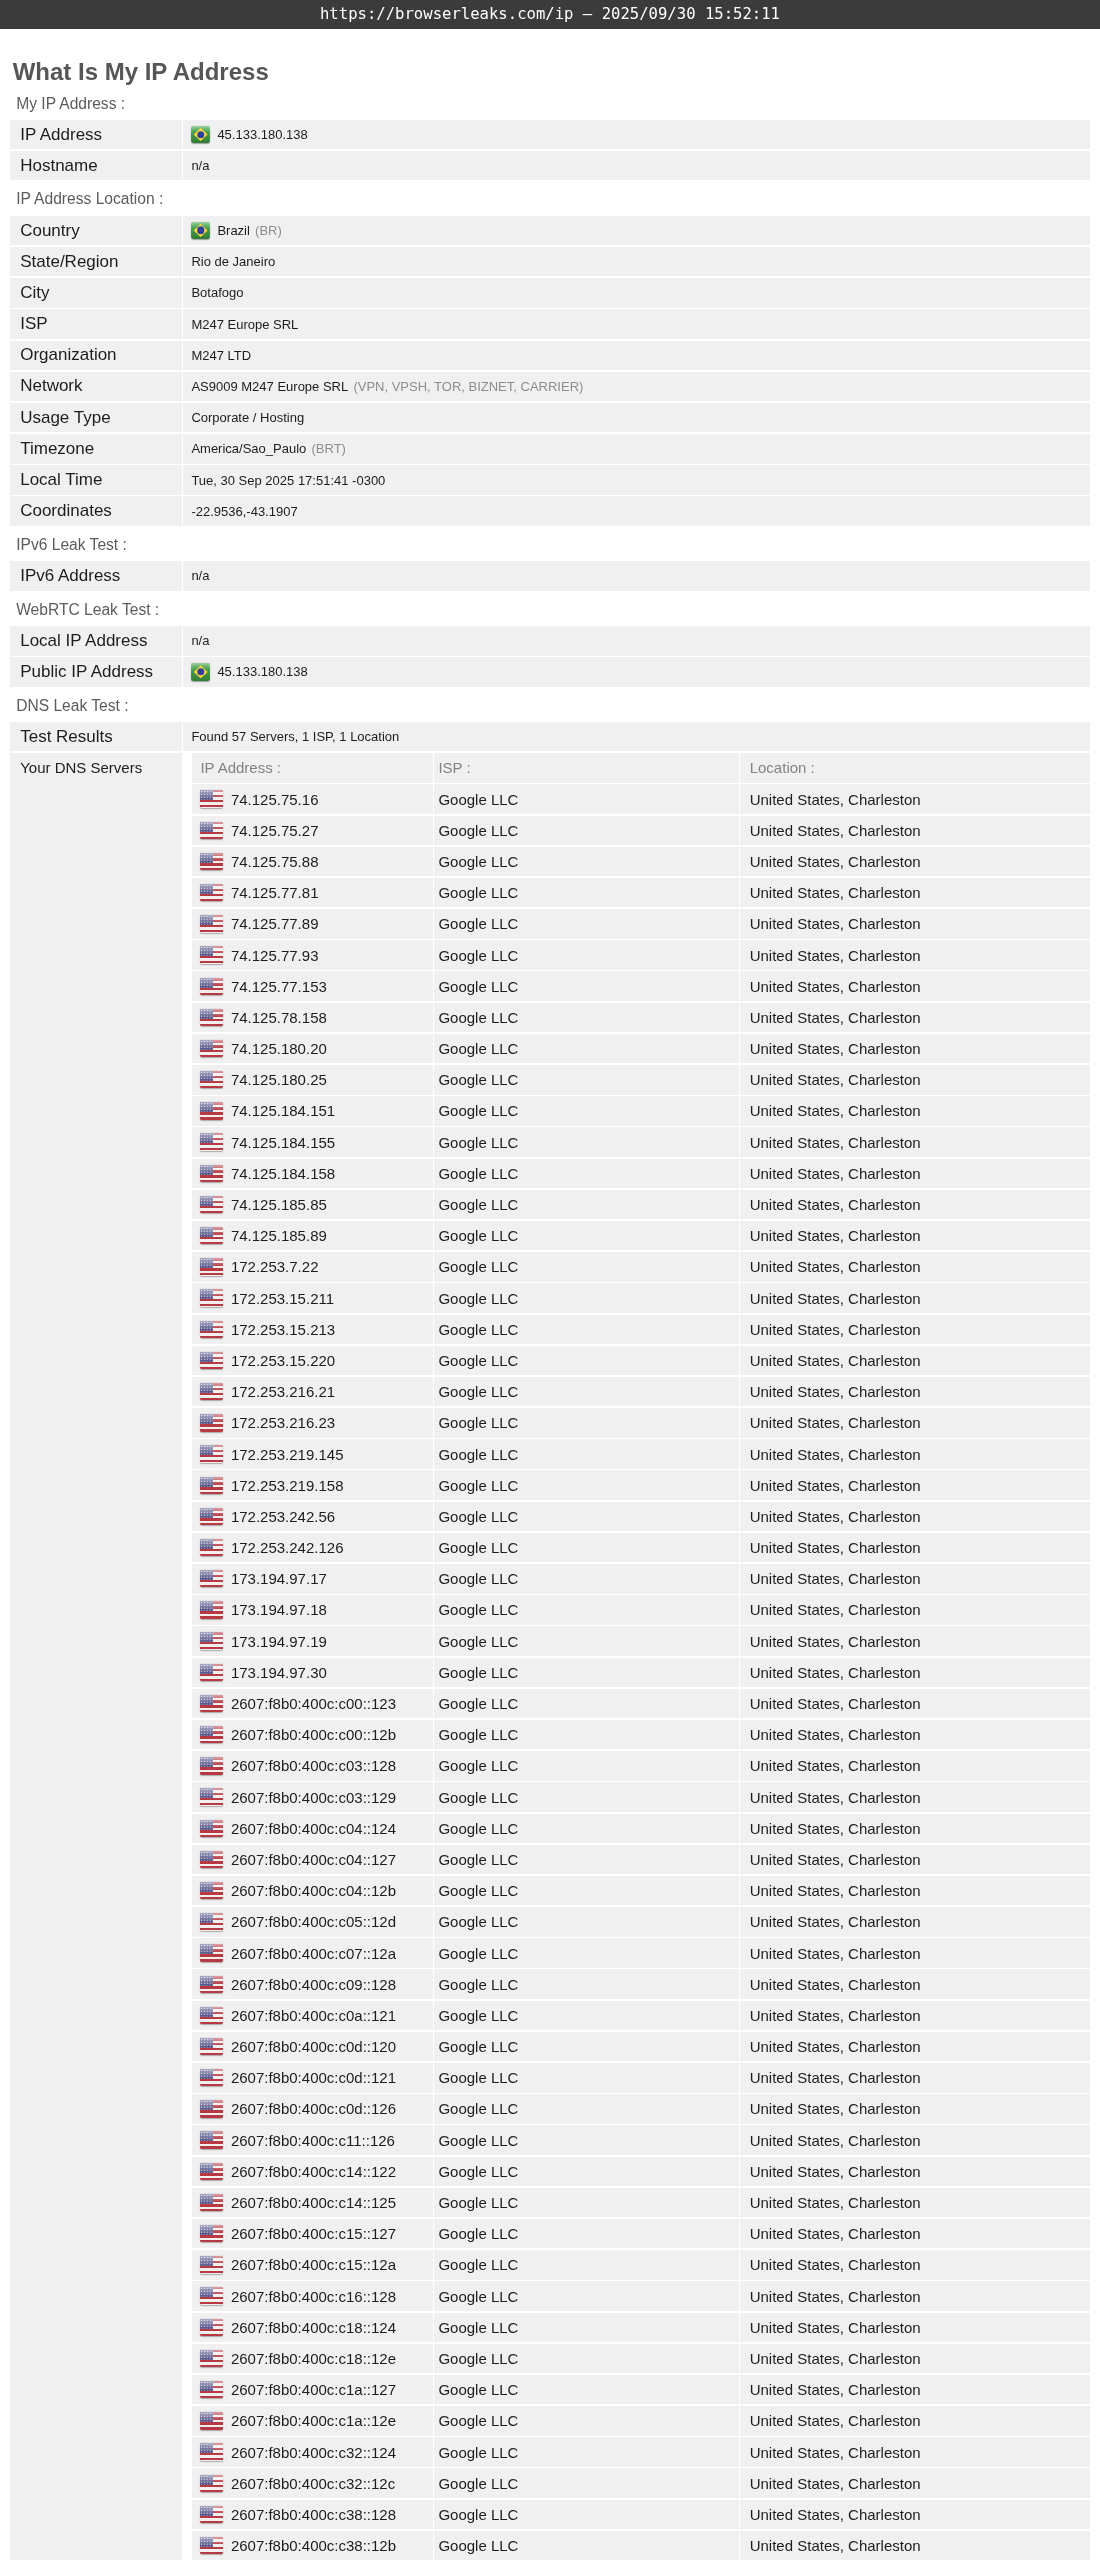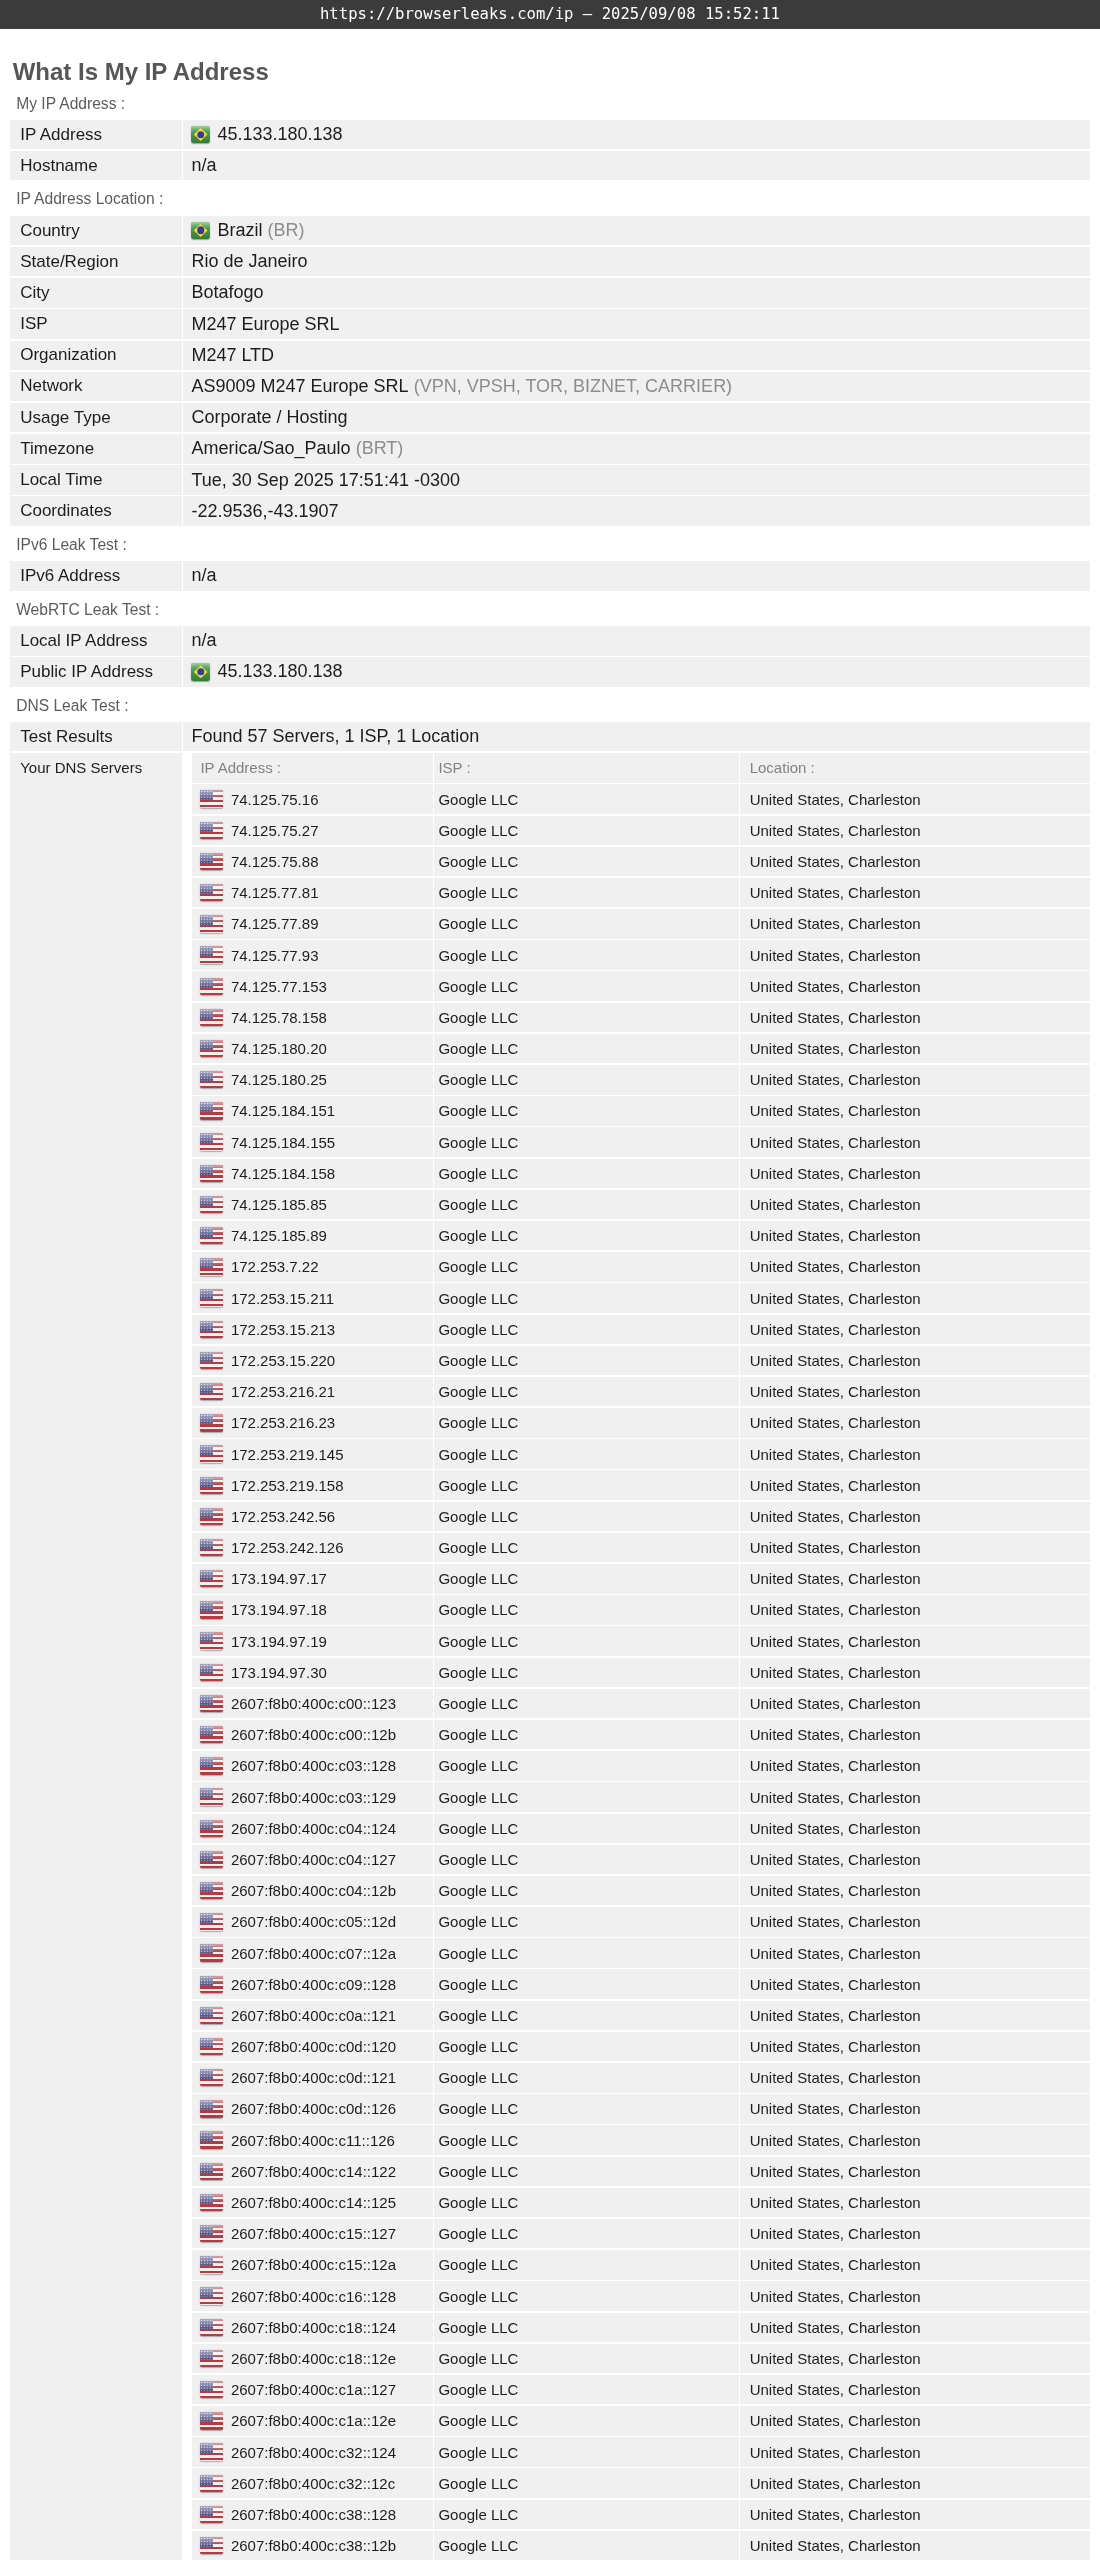--- a/index.html
+++ b/index.html
@@ -27,21 +27,21 @@
     margin:11px 0 8.7px 5.8px;
   }
   
   .kv-table{width:100%;}
   .kv-row{display:flex;height:29.5px;margin-bottom:1.7px;background:var(--row-bg);align-items:center;}
   .kv-label{
     width:172px;flex:0 0 172px;padding-left:9.8px;font-size:17px;color:var(--text-color);
   }
   .kv-value{
     flex:1;align-self:stretch;display:flex;align-items:center;
-    border-left:1.7px solid #fff;padding-left:8px;font-size:18px;color:var(--text-color);
+    border-left:1.7px solid #fff;padding-left:8px;font-size:13px;color:var(--text-color);
     white-space:nowrap;
   }
   .muted{color:var(--muted-color);}
   .muted:not(:empty){margin-left:5.2px;}
   
   .flag{display:inline-block;position:relative;overflow:hidden;vertical-align:middle;flex:0 0 auto;}
   .flag-br{
     width:18.5px;height:17.4px;border-radius:2.3px;margin-right:7.5px;
     background:linear-gradient(180deg,#5ab05e 0%,#2f7d34 100%);
     box-shadow:0 0.6px 1.2px rgba(0,0,0,.35), inset 0 5.8px 5.8px -4px rgba(255,255,255,.55);
@@ -79,21 +79,21 @@
   .dns-row:last-child{margin-bottom:0;}
   .dns-cell{display:flex;align-items:center;font-size:15px;white-space:nowrap;}
   .dns-cell.c-ip{width:241px;flex:0 0 241px;padding-left:8px;}
   .dns-cell.c-isp{width:306px;flex:0 0 306px;border-left:1.7px solid #fff;padding-left:4px;}
   .dns-cell.c-loc{flex:1;border-left:1.7px solid #fff;padding-left:9.3px;}
   .dns-row.header-row .dns-cell{color:#838383;}
 </style>
 </head>
 <body>
 
-<div class="url-bar">https://browserleaks.com/ip — 2025/09/08 15:52:11</div>
+<div class="url-bar">https://browserleaks.com/ip — 2025/09/30 15:52:11</div>
 
 <div class="container">
 
   <h1 class="page-title">What Is My IP Address</h1>
 
   <h2 class="section-heading">My IP Address :</h2>
   <div class="kv-table">
     <div class="kv-row">
       <div class="kv-label">IP Address</div>
       <div class="kv-value">

